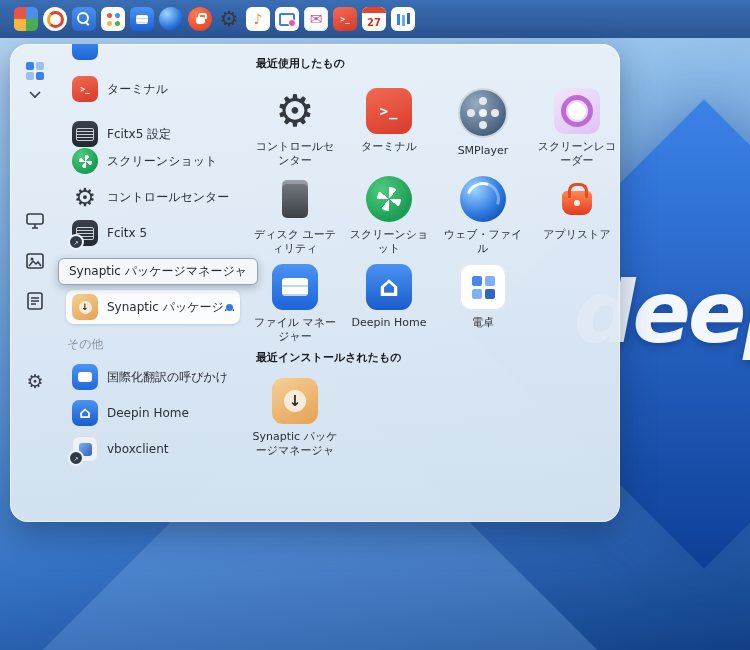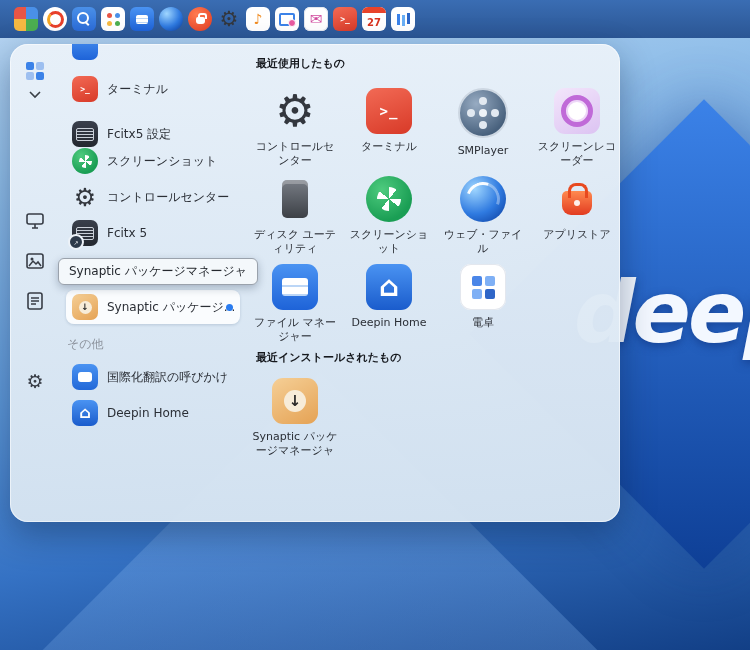--- a/index.html
+++ b/index.html
@@ -247,20 +247,27 @@
       <div class="row" style="top:316px;">
         <div class="ic sz26 ic-i18n">
             <div class="bub"></div>
           </div>
         <span class="lbl">国際化翻訳の呼びかけ</span>
       </div>
       <div class="row" style="top:352px;">
         <div class="ic sz26 ic-homeb"></div>
         <span class="lbl">Deepin Home</span>
       </div>
+      <div class="row" style="top:388px;">
+        <div class="ic sz26 ic-vbox">
+            <div class="cube"></div>
+            <div class="badge"></div>
+          </div>
+        <span class="lbl">vboxclient</span>
+      </div>
     </div>
 
     <div class="content">
       <div class="stitle" style="top:12px;">最近使用したもの</div>
       <div class="agrid" style="top:40px;">
         <div class="cell">
           <div class="ic sz46 ic-gearglyph"></div>
           <div class="clabel">コントロールセンター</div>
         </div>
         <div class="cell">

